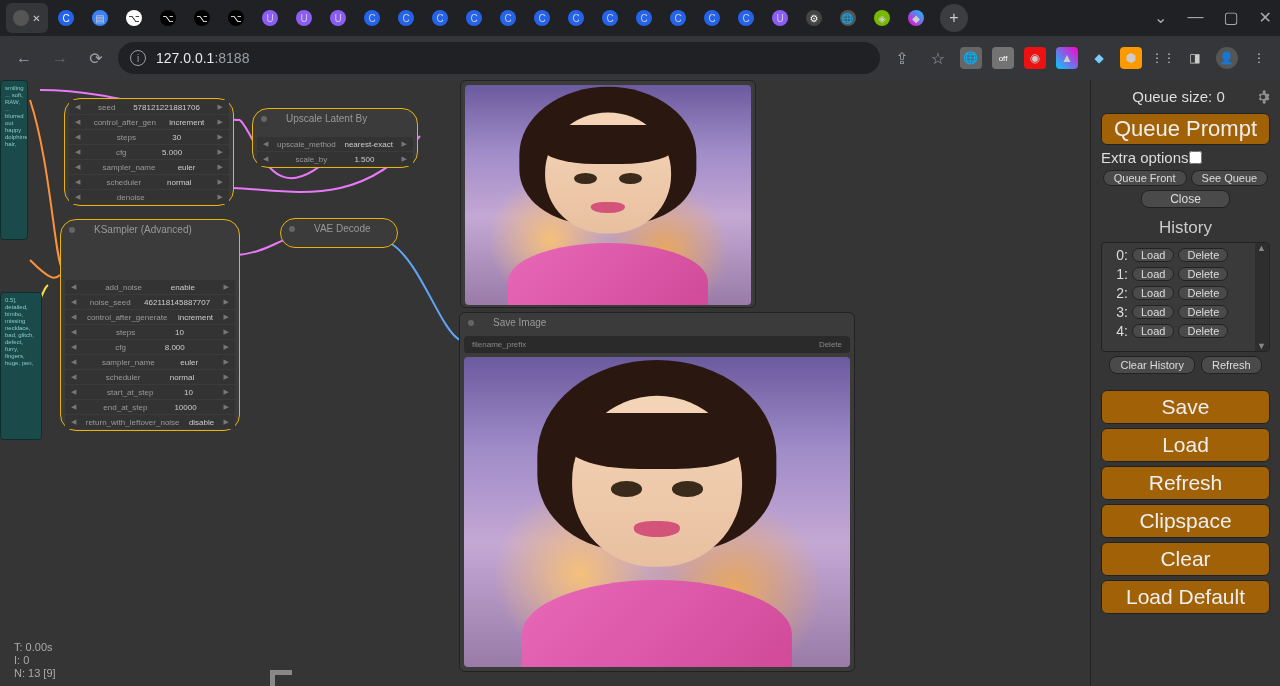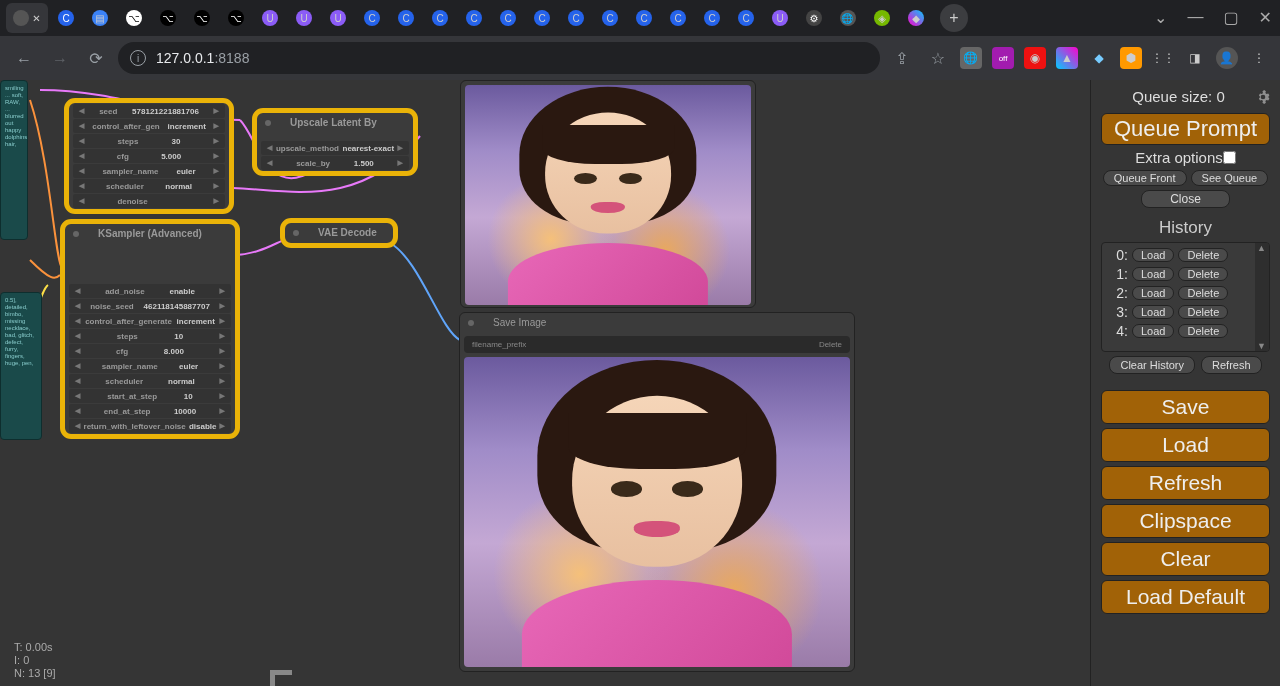--- a/index.html
+++ b/index.html
@@ -18,21 +18,21 @@
   .nav-btn { width:28px; height:28px; display:flex; align-items:center; justify-content:center; color:#9aa0a6; cursor:pointer; border-radius:50%;}
   .addr-bar { flex:1; height:32px; background:#202124; border-radius:16px; display:flex; align-items:center; padding:0 12px; color:#e8eaed; font-size:14px;}
   .addr-info { width:16px; height:16px; border:1.5px solid #9aa0a6; border-radius:50%; margin-right:10px; display:flex; align-items:center; justify-content:center; font-size:10px; color:#9aa0a6;}
   .ext-icons { display:flex; gap:10px; align-items:center;}
   .ext-icon { width:22px; height:22px; border-radius:4px; display:flex; align-items:center; justify-content:center; font-size:12px; cursor:pointer;}
 
   
   .canvas { position:absolute; left:0; top:80px; right:190px; bottom:0; overflow:hidden;}
   svg.wires { position:absolute; left:0; top:0; width:100%; height:100%; pointer-events:none; z-index:1;}
 
-  .node { position:absolute; background:#3b3b3b; border:5px solid #eab308; border-radius:11px; font-size:9px; color:#bbb; z-index:2;font-weight:bold;}
+  .node { position:absolute; background:#3b3b3b; border:1px solid #eab308; border-radius:16px; font-size:9px; color:#bbb; z-index:2;}
   .node-title { padding:4px 8px; font-size:10px; color:#999; display:flex; align-items:center; gap:19px;}
   .node-dot { width:6px; height:6px; border-radius:50%; background:#666;}
   .node-row { display:flex; align-items:center; justify-content:space-between; padding:2px 6px; height:14px; background:#333; margin:1px 4px; border-radius:2px;}
   .node-row .lab { color:#999; font-size:8px;}
   .node-row .val { color:#ccc; font-size:8px;}
   .tri { font-size:7px; color:#777;}
 
   .text-node { position:absolute; background:#1a4a4a; border:1px solid #0e2e2e; border-radius:4px; padding:4px; font-size:6px; line-height:7px; color:#8cc; overflow:hidden; z-index:2;}
 
   .img-node { position:absolute; background:#3b3b3b; border:1px solid #222; border-radius:6px; z-index:2;}
@@ -49,21 +49,21 @@
   .scarf { position:absolute; left:50%; top:72%; transform:translateX(-50%); width:70%; height:35%; background:linear-gradient(135deg,#e868b8,#d04898); border-radius:50% 50% 20% 20%; z-index:2;}
 
   .save-field { margin:4px; background:#2a2a2a; border-radius:4px; padding:4px 8px; display:flex; justify-content:space-between; font-size:8px; color:#888;}
 
   
   .sidebar { position:absolute; right:0; top:80px; bottom:0; width:190px; background:#353535; border-left:1px solid #222; padding:8px 10px; display:flex; flex-direction:column; gap:4px; overflow-y:auto;}
   .queue-line { display:flex; justify-content:space-between; align-items:center; font-size:15px; color:#ddd; margin-bottom:4px;}
   .gear { width:14px; height:14px; cursor:pointer;}
   .big-btn { background:#a16207; border:1px solid #222; color:#eee; text-align:center; padding:4px; border-radius:6px; font-size:21px; cursor:pointer;}
   .big-btn.prompt { font-size:22px; padding:2px;}
-  .extra { text-align:center; font-size:15px; color:#ddd; display:flex; justify-content:center; align-items:center; }
+  .extra { text-align:center; font-size:15px; color:#ddd; display:flex; align-items:center; }
   .mini-row { display:flex; gap:4px; justify-content:center;}
   .mini-btn { background:#4a4a4a; border:1px solid #222; color:#ddd; font-size:11px; padding:1px 10px; border-radius:8px; cursor:pointer;}
   .close-btn { background:#4a4a4a; border:1px solid #222; color:#ddd; font-size:12px; padding:1px 28px; border-radius:8px; cursor:pointer; align-self:center;}
   .hist-title { text-align:center; font-size:17px; color:#ccc; margin-top:6px;}
   .hist-box { background:#3a3a3a; border:1px solid #222; border-radius:4px; padding:4px; position:relative; height:110px; overflow:hidden;}
   .hist-row { display:flex; align-items:center; gap:4px; margin-bottom:3px; font-size:14px; color:#ddd;}
   .hist-idx { width:22px; text-align:right;}
   .pill { background:#4a4a4a; border:1px solid #222; color:#ddd; font-size:11px; padding:0 8px; border-radius:8px; cursor:pointer;}
   .hist-scroll { position:absolute; right:0; top:0; bottom:0; width:14px; background:#2e2e2e;}
   .hist-scroll::before{content:"▲"; position:absolute; top:0; left:2px; font-size:9px; color:#888;}
@@ -173,21 +173,21 @@
     <div class="nav-btn">⟳</div>
     <div class="addr-bar">
       <span class="addr-info">i</span>
       <span>127.0.0.1</span>
         <span style="color:#9aa0a6">:8188</span>
     </div>
     <div class="nav-btn">⇪</div>
     <div class="nav-btn">☆</div>
     <div class="ext-icons">
       <span class="ext-icon" style="background:#666">🌐</span>
-      <span class="ext-icon" style="background:#a21caf;color:#fff;font-size:8px">off</span>
+      <span class="ext-icon" style="background:#737373;color:#fff;font-size:8px">off</span>
       <span class="ext-icon" style="background:#e11">◉</span>
       <span class="ext-icon" style="background:linear-gradient(45deg,#0cf,#f0c)">▲</span>
       <span class="ext-icon" style="color:#7cf">◆</span>
       <span class="ext-icon" style="background:#f90">⬢</span>
       <span class="ext-icon">⋮⋮</span>
       <span class="ext-icon">◨</span>
       <span class="ext-icon" style="background:#555;border-radius:50%">👤</span>
       <span class="ext-icon">⋮</span>
     </div>
   </div>

